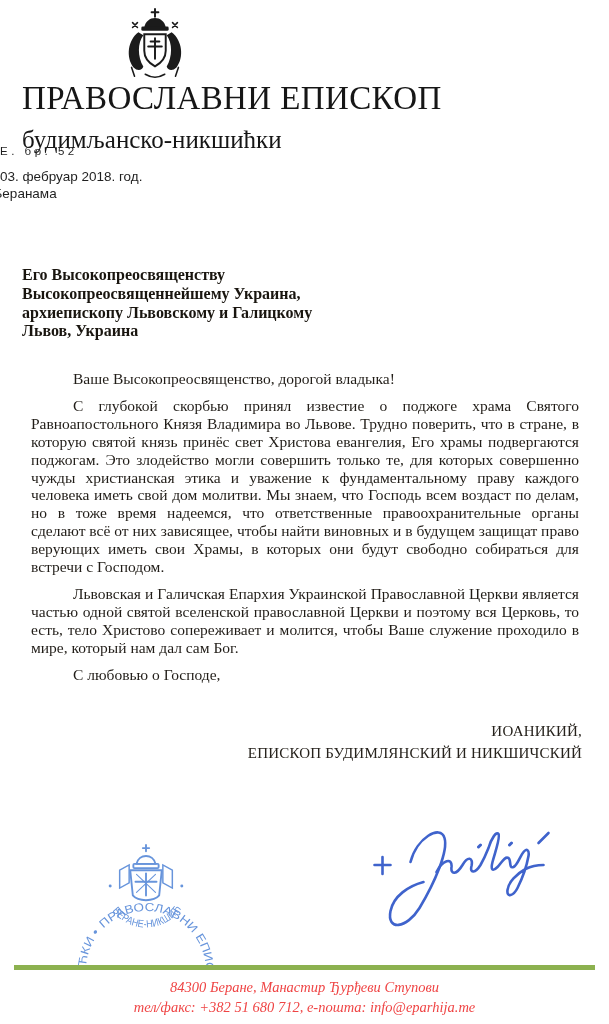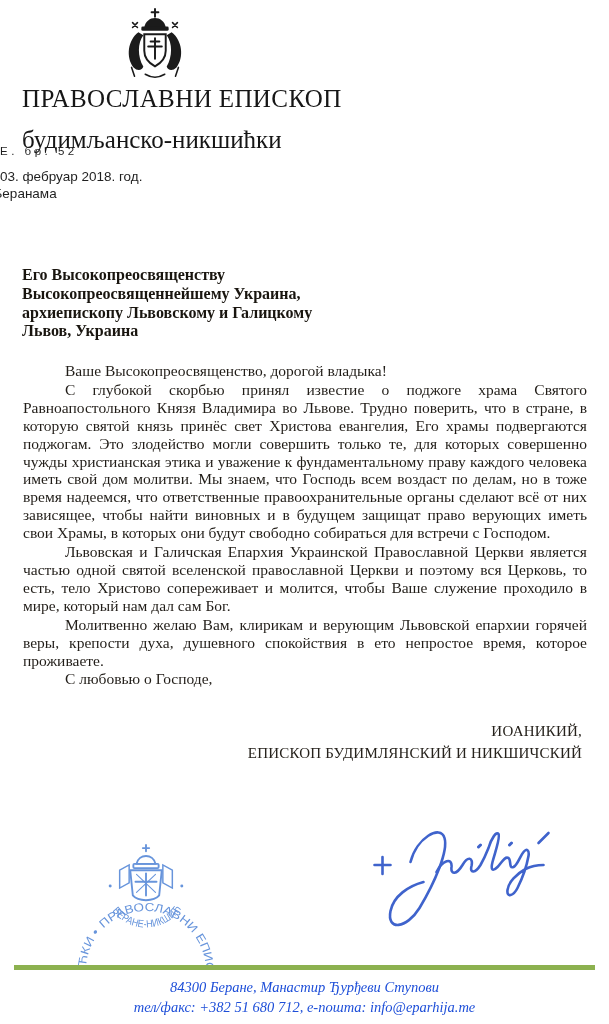--- a/index.html
+++ b/index.html
@@ -20,21 +20,21 @@
     position: absolute;
     left: 116px; top: 6px;
     width: 78px; height: 78px;
   }
   .title-block {
     position: absolute;
     left: 22px; top: 84px;
     white-space: nowrap;
   }
   .title-line1 {
-    font-size: 25px;
+    font-size: 33px;
     line-height: 29px;
     letter-spacing: 0.4px;
     color: #161616;
   }
   .title-line2 {
     font-size: 25px;
     line-height: 29px;
     color: #161616;
     margin-top: 12px;
   }
@@ -62,21 +62,21 @@
 
   
   .letter-body {
     position: absolute;
     left: 22px; top: 361px;
     width: 566px;
     font-size: 15.5px;
     line-height: 17.9px;
     color: #211d18;
   }
-  .letter-body p { margin: 1px; text-indent: 42px; text-align: justify; font-family: Liberation Serif, serif; }
+  .letter-body p { margin: 9px; text-indent: 42px; text-align: justify; font-family: Liberation Serif, serif; }
   .letter-body p.salutation, .letter-body p.closing { text-align: left; }
 
   
   .signoff {
     position: absolute;
     right: 27px; top: 721px;
     text-align: right;
     font-size: 15px;
     line-height: 21.8px;
     letter-spacing: 0.2px;
@@ -105,21 +105,21 @@
     background: #8cb14f;
   }
   .footer-text {
     position: absolute;
     left: 0; top: 977px;
     width: 609px;
     text-align: center;
     font-style: italic;
     font-size: 14.5px;
     line-height: 20px;
-    color: #1d4ed8;
+    color: #ef4444;
   }
 </style>
 </head>
 <body>
 
 <div class="page">
 
   <svg class="crest" viewBox="0 0 80 80" xmlns="http://www.w3.org/2000/svg">
     <g stroke="#1b1b1b" stroke-width="2" fill="none" stroke-linecap="round">
       <path d="M40 3 v8 M36.5 6.5 h7"></path>
@@ -154,21 +154,20 @@
     <div>Его Высокопреосвященству</div>
     <div>Высокопреосвященнейшему Украина,</div>
     <div>архиепископу Львовскому и Галицкому</div>
     <div>Львов, Украина</div>
   </div>
 
   <div class="letter-body">
     <p class="salutation">Ваше Высокопреосвященство, дорогой владыка!</p>
     <p>С глубокой скорбью принял известие о поджоге храма Святого Равноапостольного Князя Владимира во Львове. Трудно поверить, что в стране, в которую святой князь принёс свет Христова евангелия, Его храмы подвергаются поджогам. Это злодейство могли совершить только те, для которых совершенно чужды христианская этика и уважение к фундаментальному праву каждого человека иметь свой дом молитви. Мы знаем, что Господь всем воздаст по делам, но в тоже время надеемся, что ответственные правоохранительные органы сделают всё от них зависящее, чтобы найти виновных и в будущем защищат право верующих иметь свои Храмы, в которых они будут свободно собираться для встречи с Господом.</p>
     <p>Львовская и Галичская Епархия Украинской Православной Церкви является частью одной святой вселенской православной Церкви и поэтому вся Церковь, то есть, тело Христово сопереживает и молится, чтобы Ваше служение проходило в мире, который нам дал сам Бог.</p>
-    <p>Молитвенно желаю Вам, клирикам и верующим Львовской епархии горячей веры, крепости духа, душевного спокойствия в ето непростое время, которое проживаете.</p>
     <p class="closing">С любовью о Господе,</p>
   </div>
 
   <div class="signoff">
     <div>ИОАНИКИЙ,</div>
     <div>ЕПИСКОП БУДИМЛЯНСКИЙ И НИКШИЧСКИЙ</div>
   </div>
 
   <svg class="stamp" viewBox="0 0 150 150" xmlns="http://www.w3.org/2000/svg">
     <defs>

